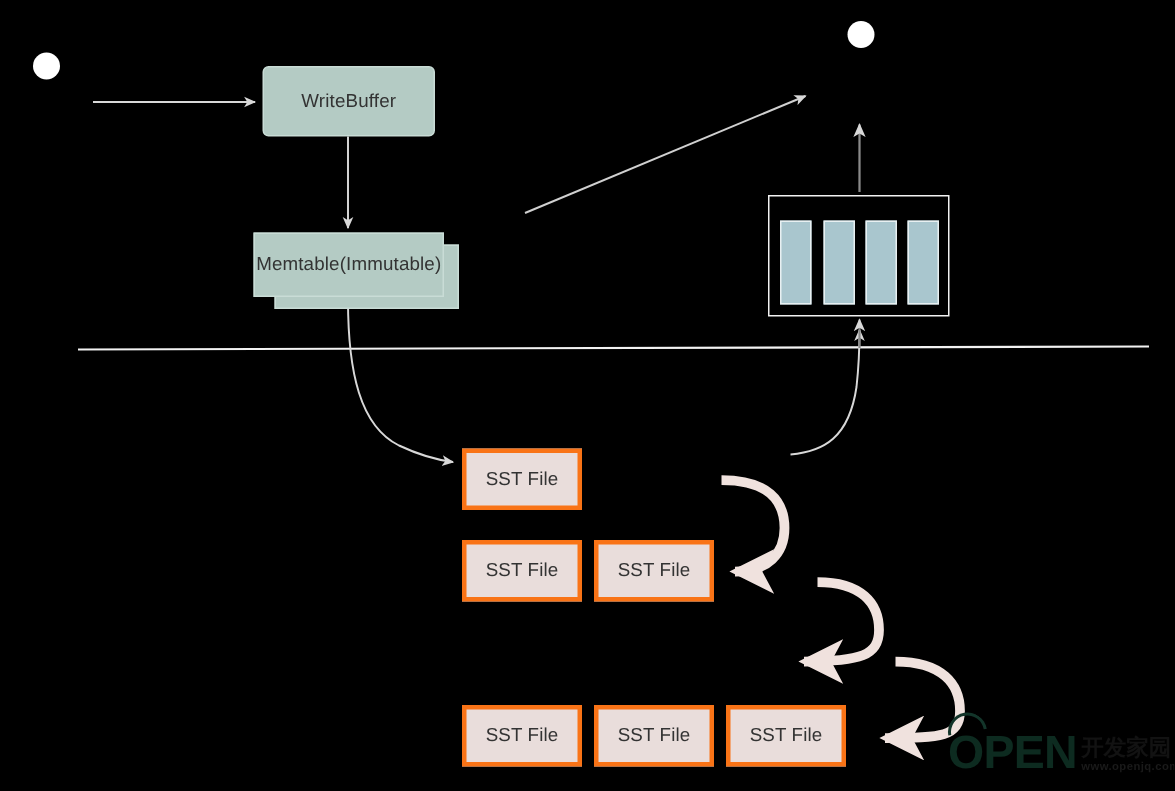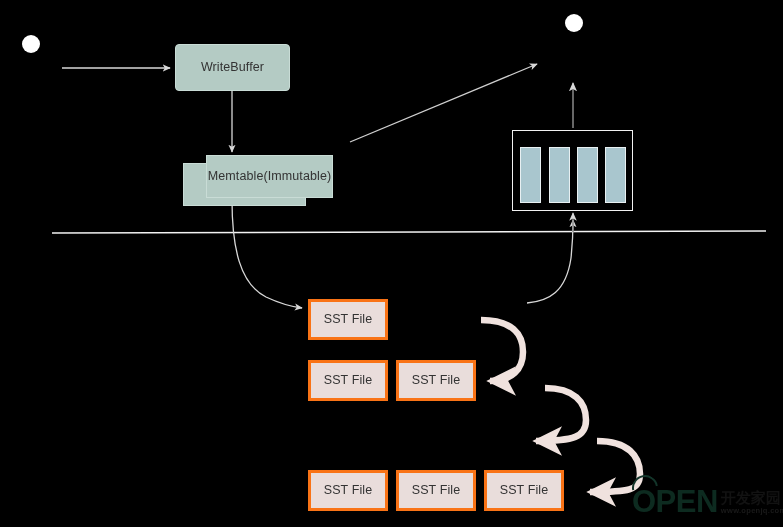--- a/index.html
+++ b/index.html
@@ -157,21 +157,21 @@
   </svg>
 
   <div class="dot" style="left:22px; top:35px; width:18px; height:18px;"></div>
   <div class="dot" style="left:565px; top:14px; width:18px; height:18px;"></div>
 
   <div class="node node-green rounded" style="left:175px; top:44px; width:115px; height:47px;">
     <span>WriteBuffer</span>
   </div>
 
   <div class="node node-green memtable-shadow" style="left:183px; top:163px; width:123px; height:43px;"></div>
-  <div class="node node-green" style="left:169px; top:155px; width:127px; height:43px;margin-left:37px;">
+  <div class="node node-green" style="left:169px; top:155px; width:127px; height:43px;">
     <span>Memtable(Immutable)</span>
   </div>
 
   <div class="cache-container" style="left:512px; top:130px; width:121px; height:81px;"></div>
   <div class="node node-blue" style="left:520px; top:147px; width:21px; height:56px;">
     <span></span>
   </div>
   <div class="node node-blue" style="left:549px; top:147px; width:21px; height:56px;">
     <span></span>
   </div>

